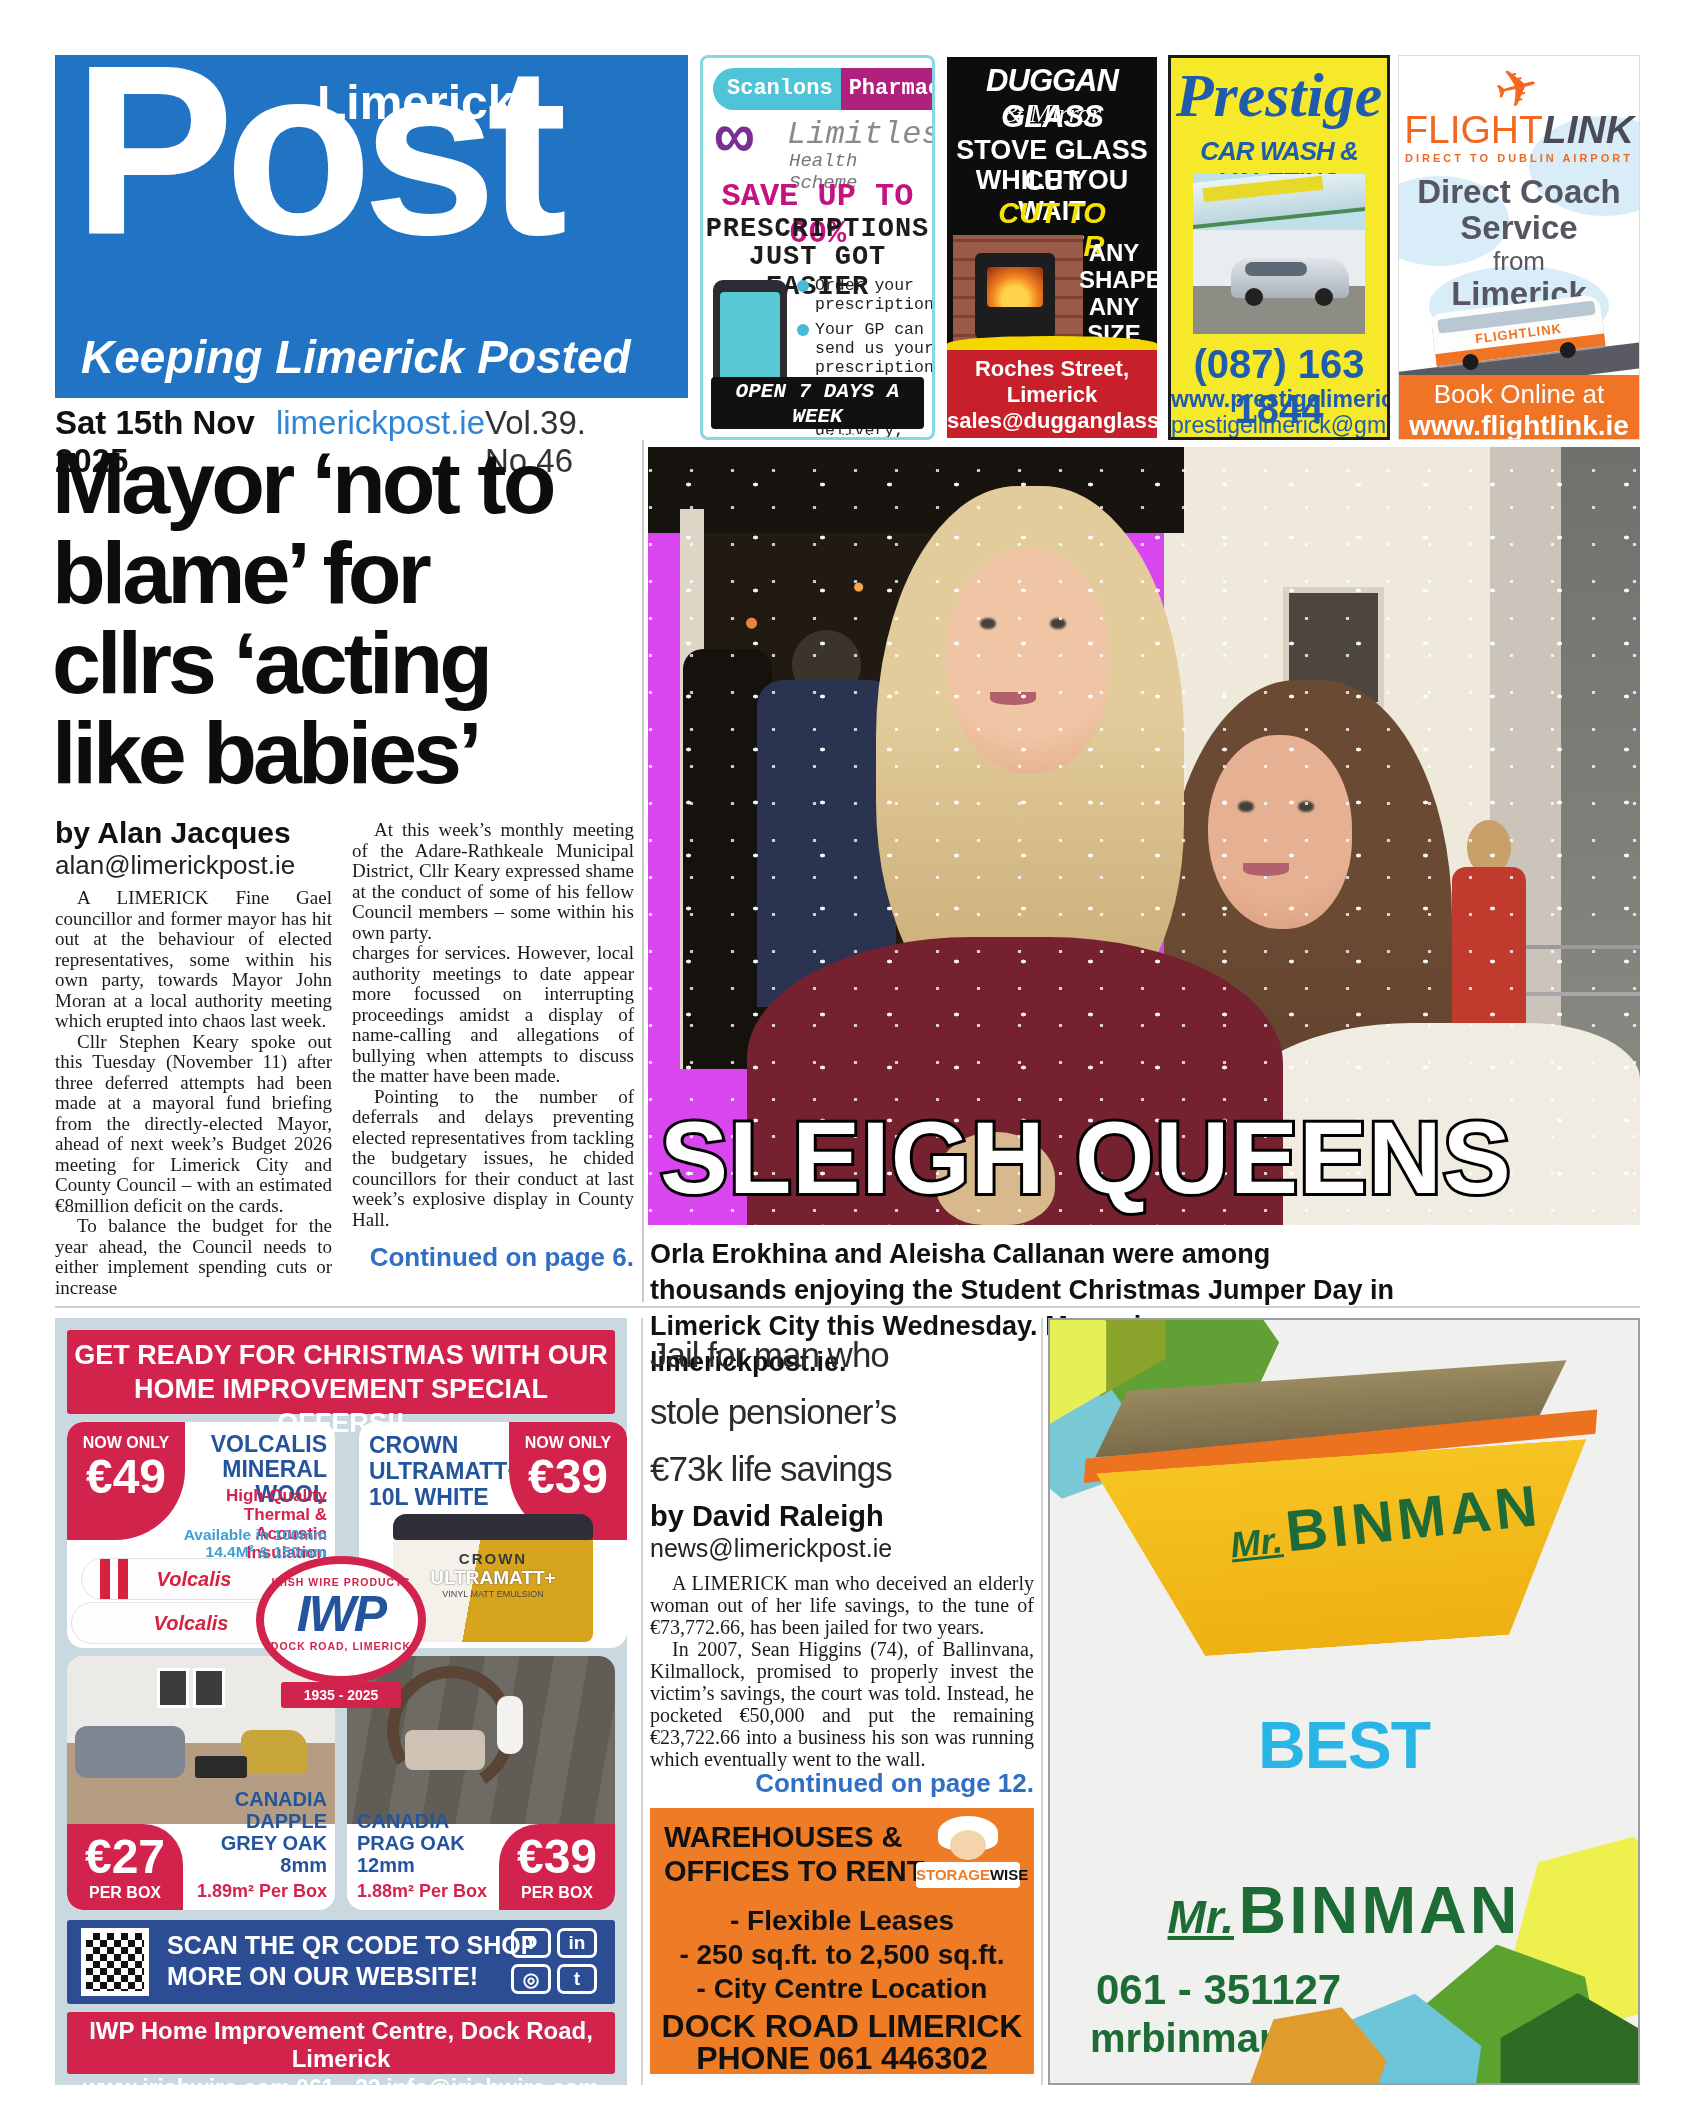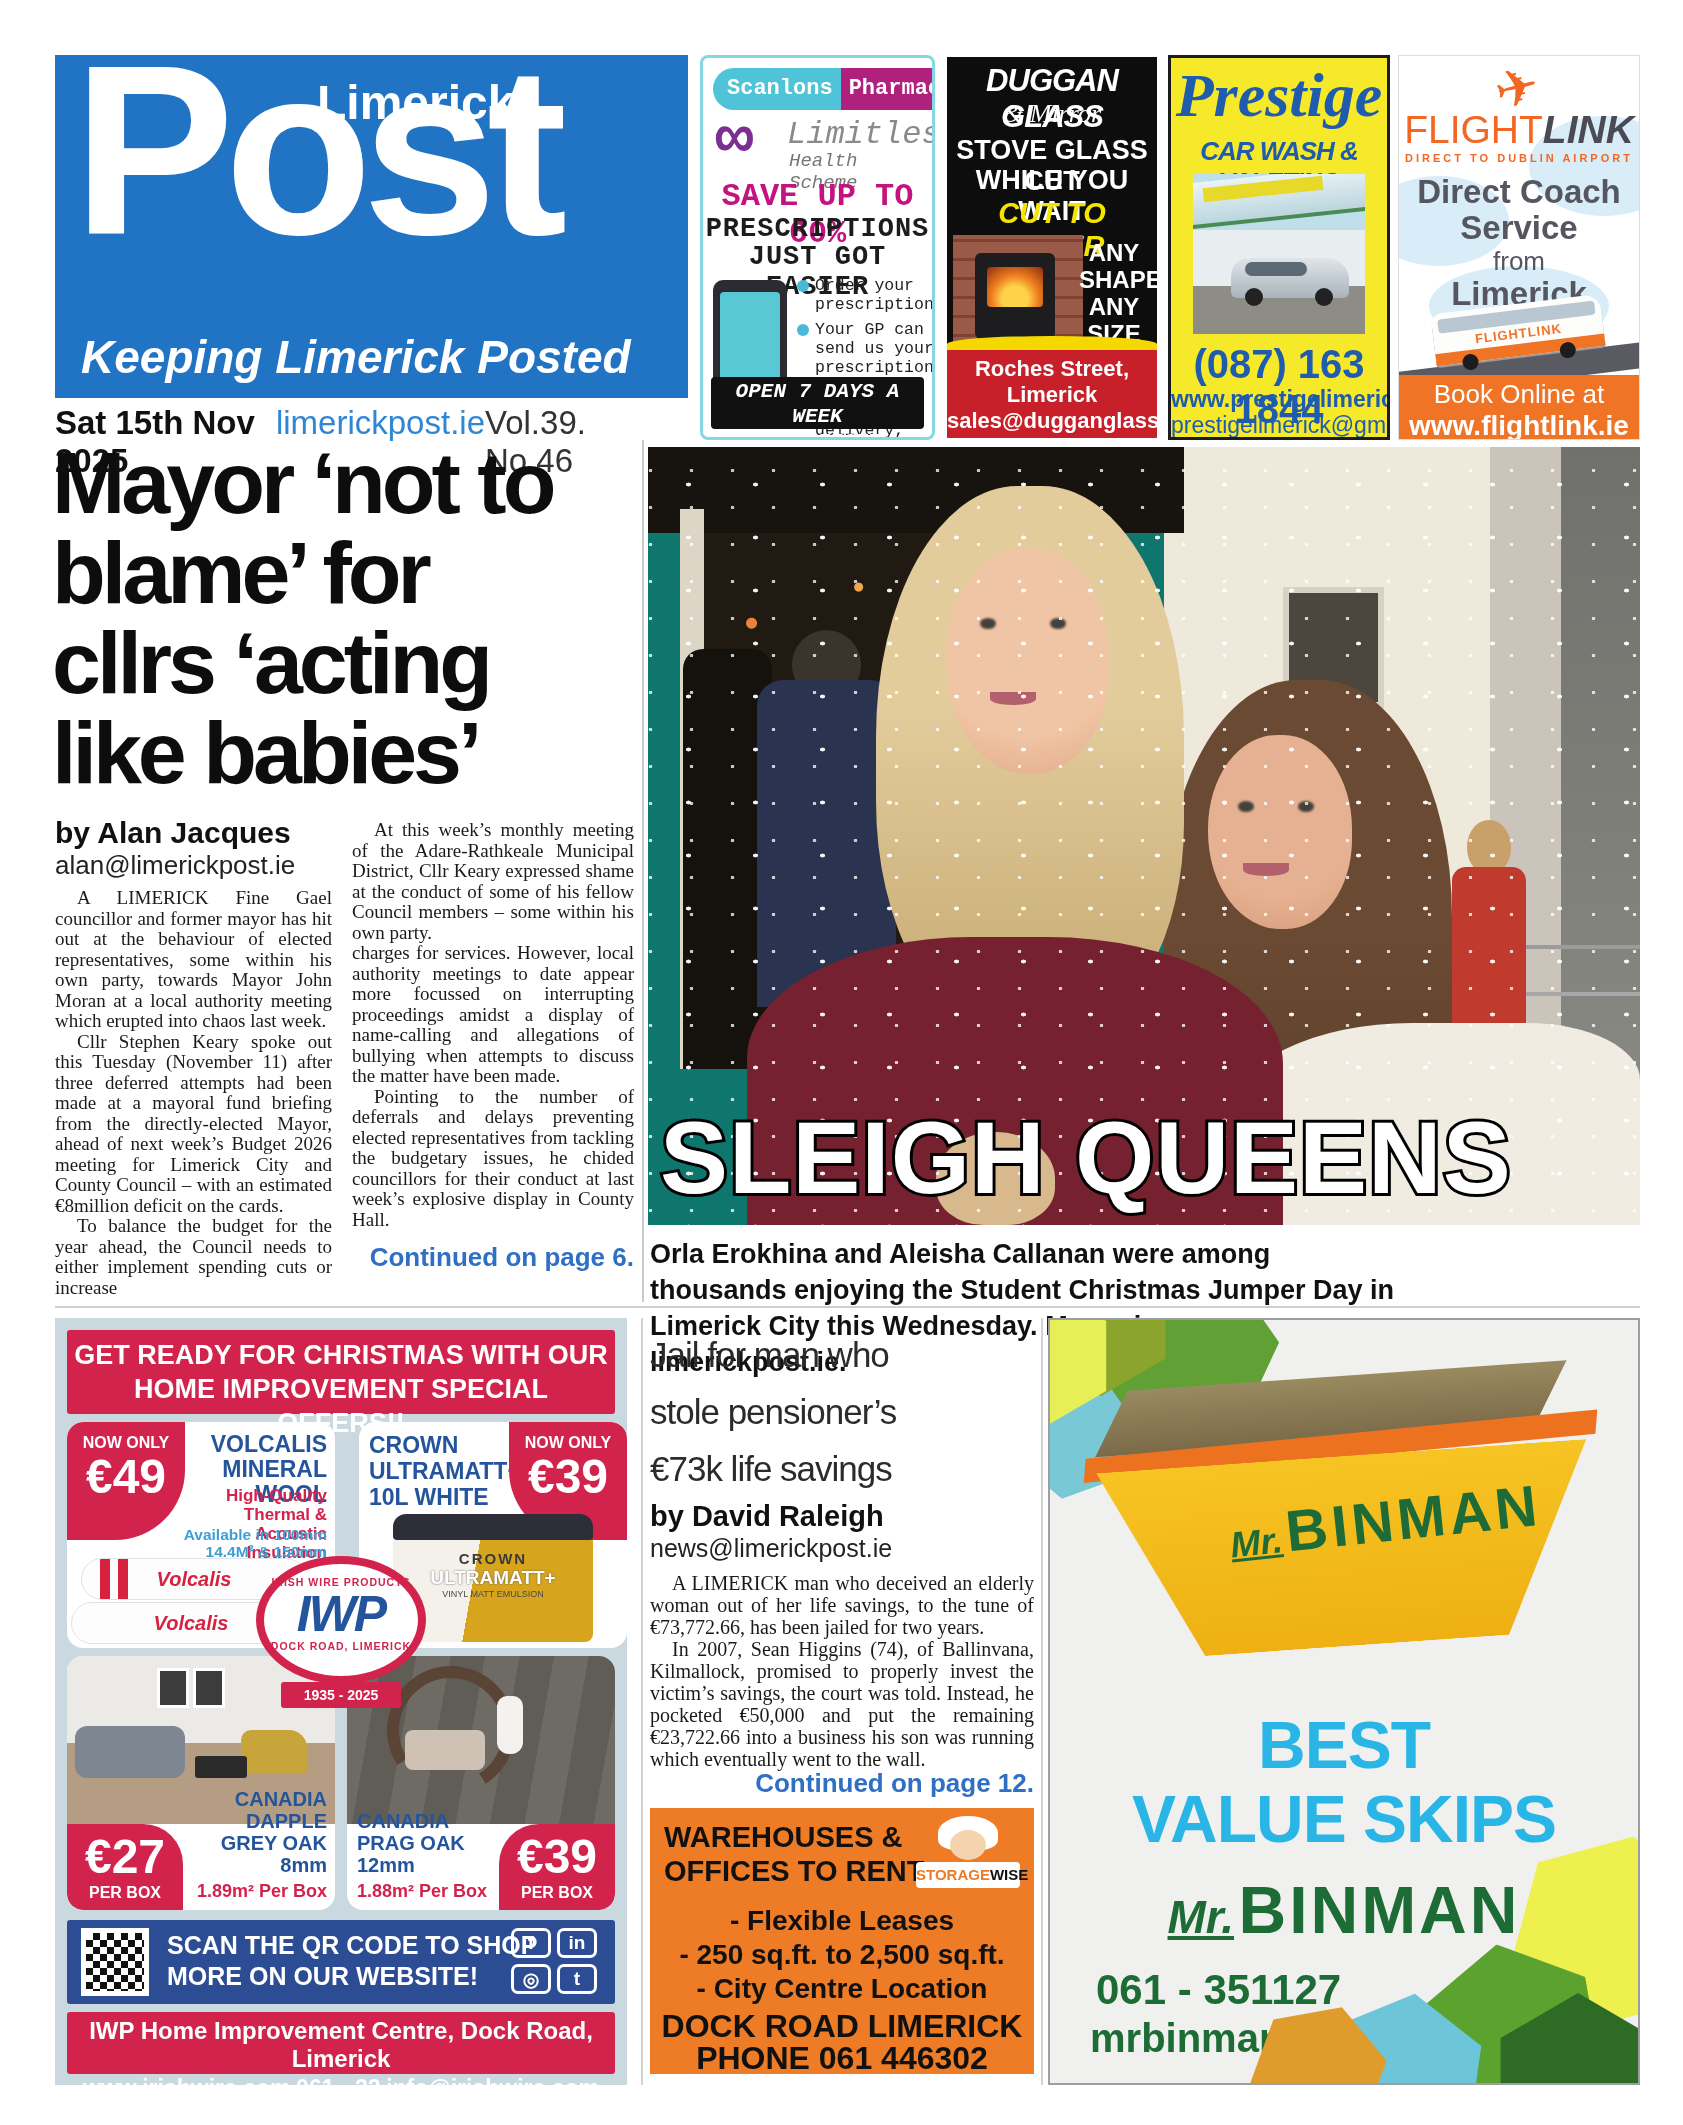--- a/index.html
+++ b/index.html
@@ -105,21 +105,21 @@
   .colB{left:352px;top:820px;width:282px;}
   p.body{font-family:"Liberation Serif",serif;font-size:19px;line-height:20.5px;text-align:justify;margin:0;color:#1a1a1a;}
   p.ind{text-indent:22px;}
   .contd1{left:352px;top:1242px;width:282px;text-align:right;color:#2f6fc4;font-weight:bold;font-size:26px;}
   .vr1{left:642px;top:440px;width:2px;height:862px;background:#c9c9c9;}
   .hrule{left:55px;top:1306px;width:1585px;height:2px;background:#cfcfcf;}
   .vr2{left:641px;top:1318px;width:2px;height:767px;background:#d2d2d2;}
   .vr3{left:1041px;top:1318px;width:2px;height:767px;background:#d2d2d2;}
 
   
-  .photo{left:648px;top:447px;width:992px;height:778px;background:#0f766e;overflow:hidden;text-align:center;}
+  .photo{left:648px;top:447px;width:992px;height:778px;background:#d946ef;overflow:hidden;text-align:center;}
   .ph-bldg{position:absolute;left:52%;top:0;width:40%;height:100%;background:linear-gradient(90deg,#efe9dc 0 82%,#cac4ba 82%);}
   .ph-street{position:absolute;left:92%;top:0;width:8%;height:100%;background:linear-gradient(180deg,#70706c,#8e8e88);}
   .ph-win{position:absolute;left:64%;top:18%;width:9%;height:14%;background:#4c463e;border:6px solid #d8d2c4;}
   .ph-lintel{position:absolute;left:0;top:0;width:54%;height:11%;background:#17130f;}
   .ph-door{position:absolute;left:5%;top:11%;width:36%;height:58%;background:#201a12;
            background-image:radial-gradient(circle at 15% 20%,#e8833a 0 5px,transparent 6px),
              radial-gradient(circle at 45% 12%,#f2a54a 0 4px,transparent 5px),
              radial-gradient(circle at 70% 25%,#d86a2a 0 5px,transparent 6px),
              radial-gradient(circle at 25% 45%,#f2c04a 0 4px,transparent 5px),
              radial-gradient(circle at 60% 55%,#e8833a 0 4px,transparent 5px),
@@ -588,21 +588,20 @@
       <div class="rim"></div>
       <div class="bod"></div>
       <div class="lbl">
         <span class="mr">Mr.</span>
         <span class="bn">BINMAN</span>
       </div>
     </div>
 
     <div class="bm-tag">
       <div>BEST</div>
-      <div>VALUE SKIPS</div>
     </div>
 
     <div class="bm-logo">
       <span class="mr">Mr.</span>
       <span class="bn">BINMAN</span>
     </div>
 
     <div class="bm-phone">061 - 351127</div>
     <div class="bm-web">mrbinman.com</div>
 

